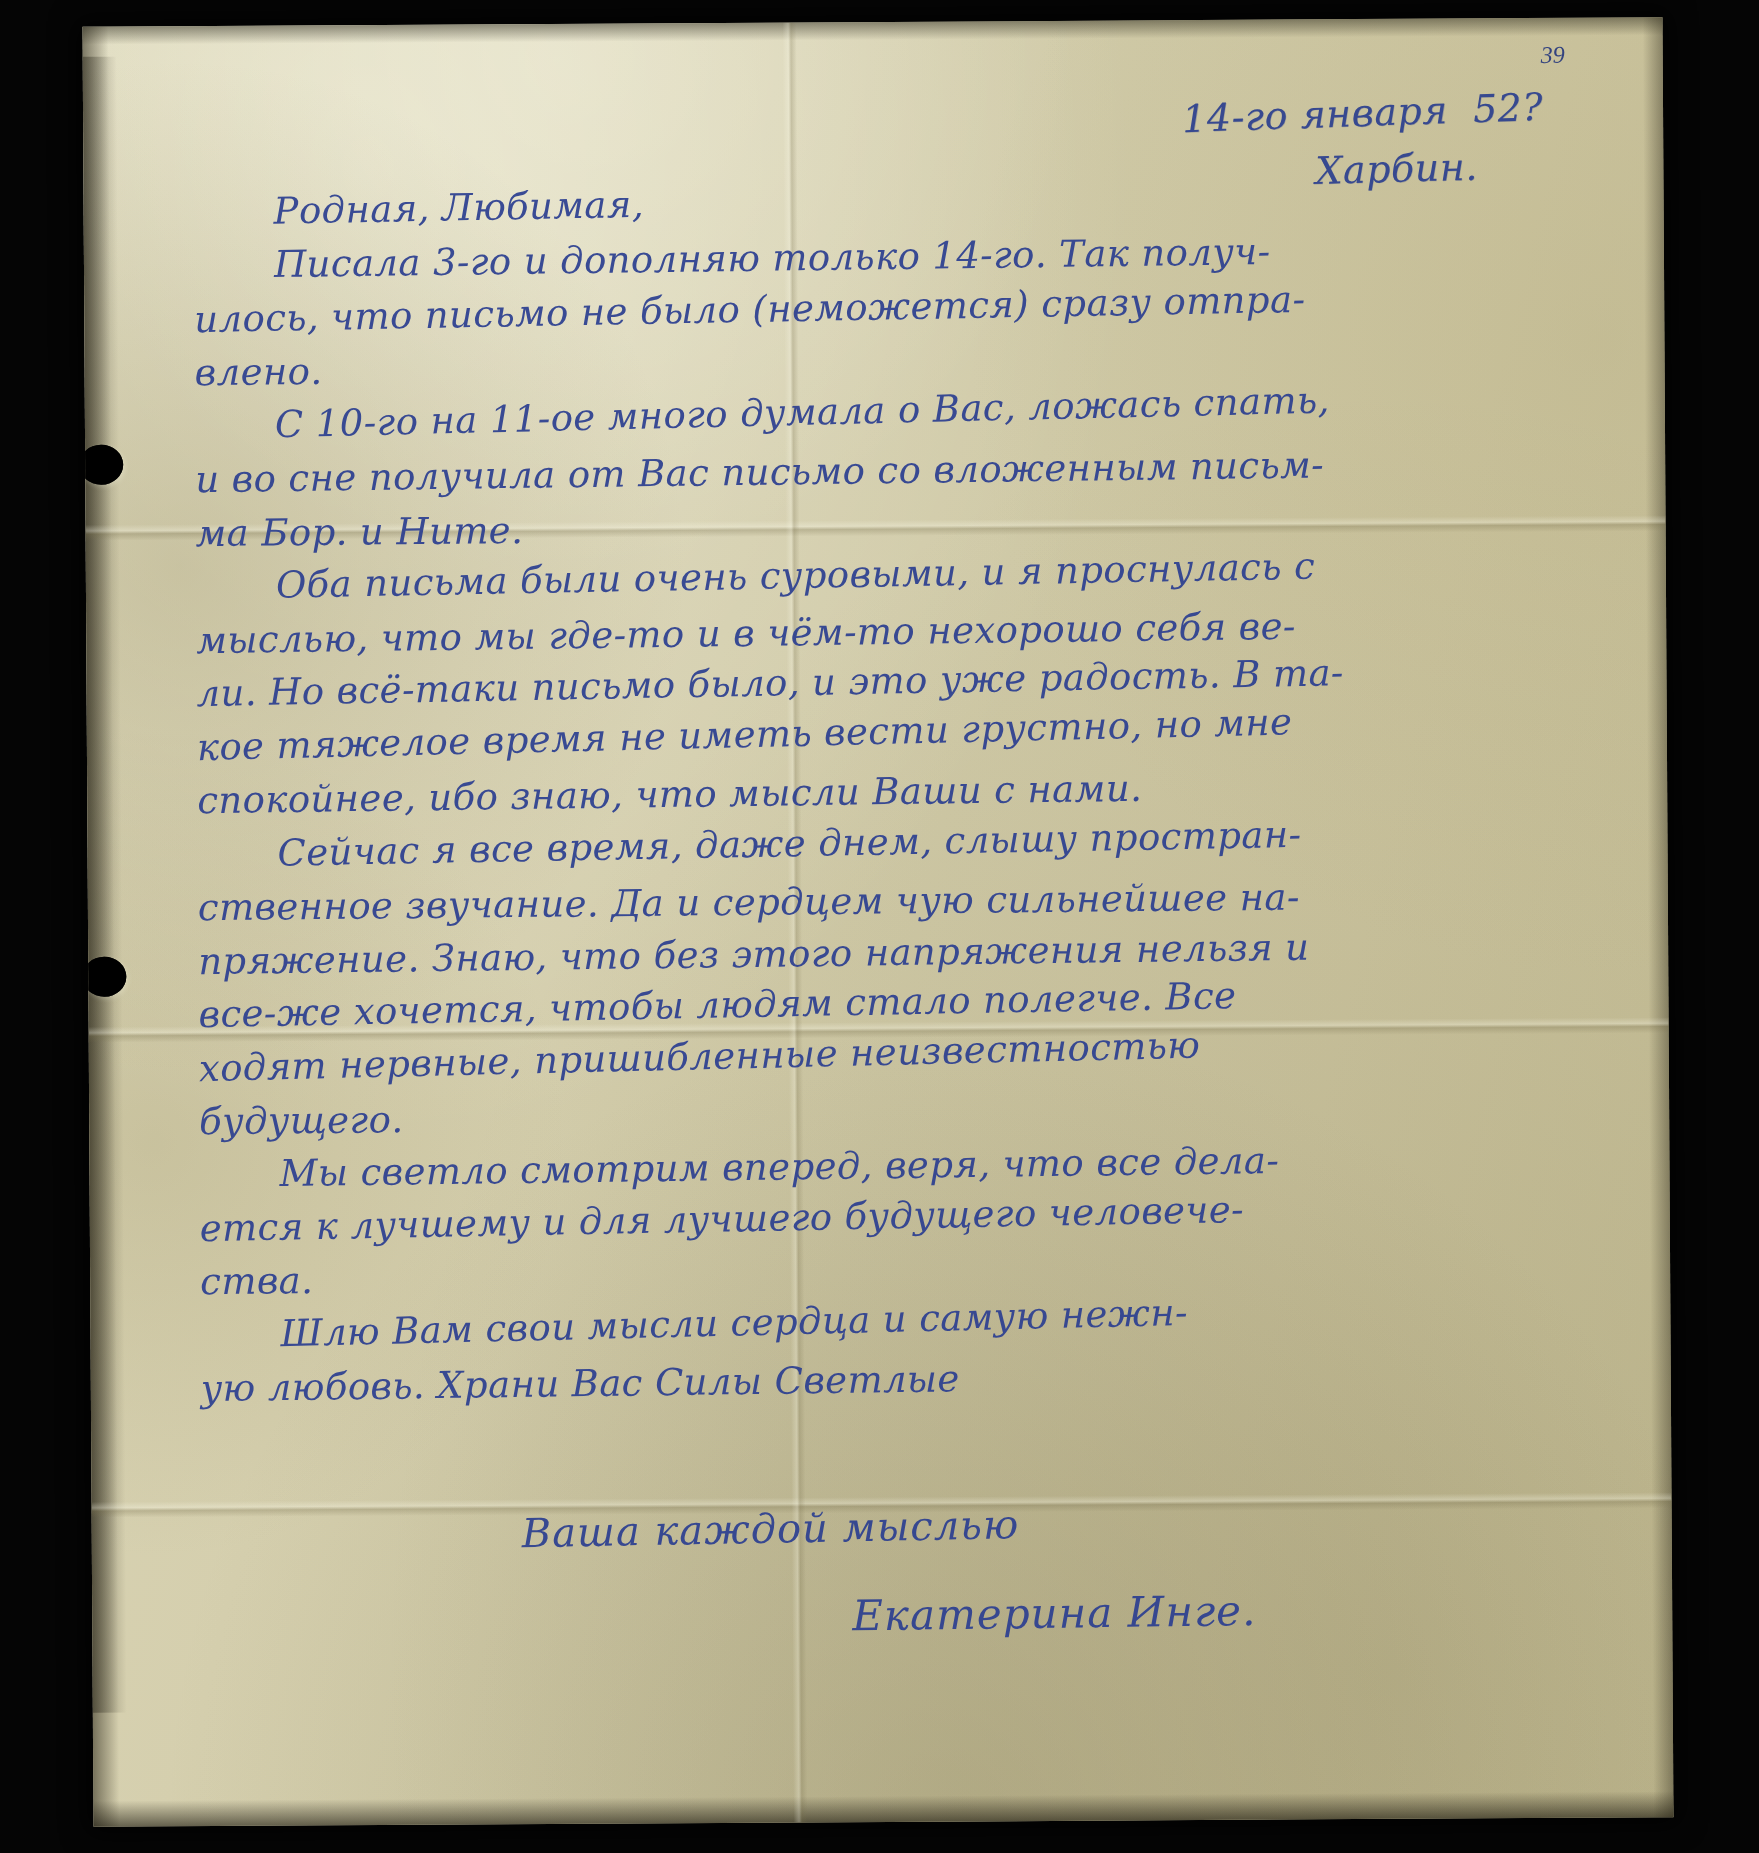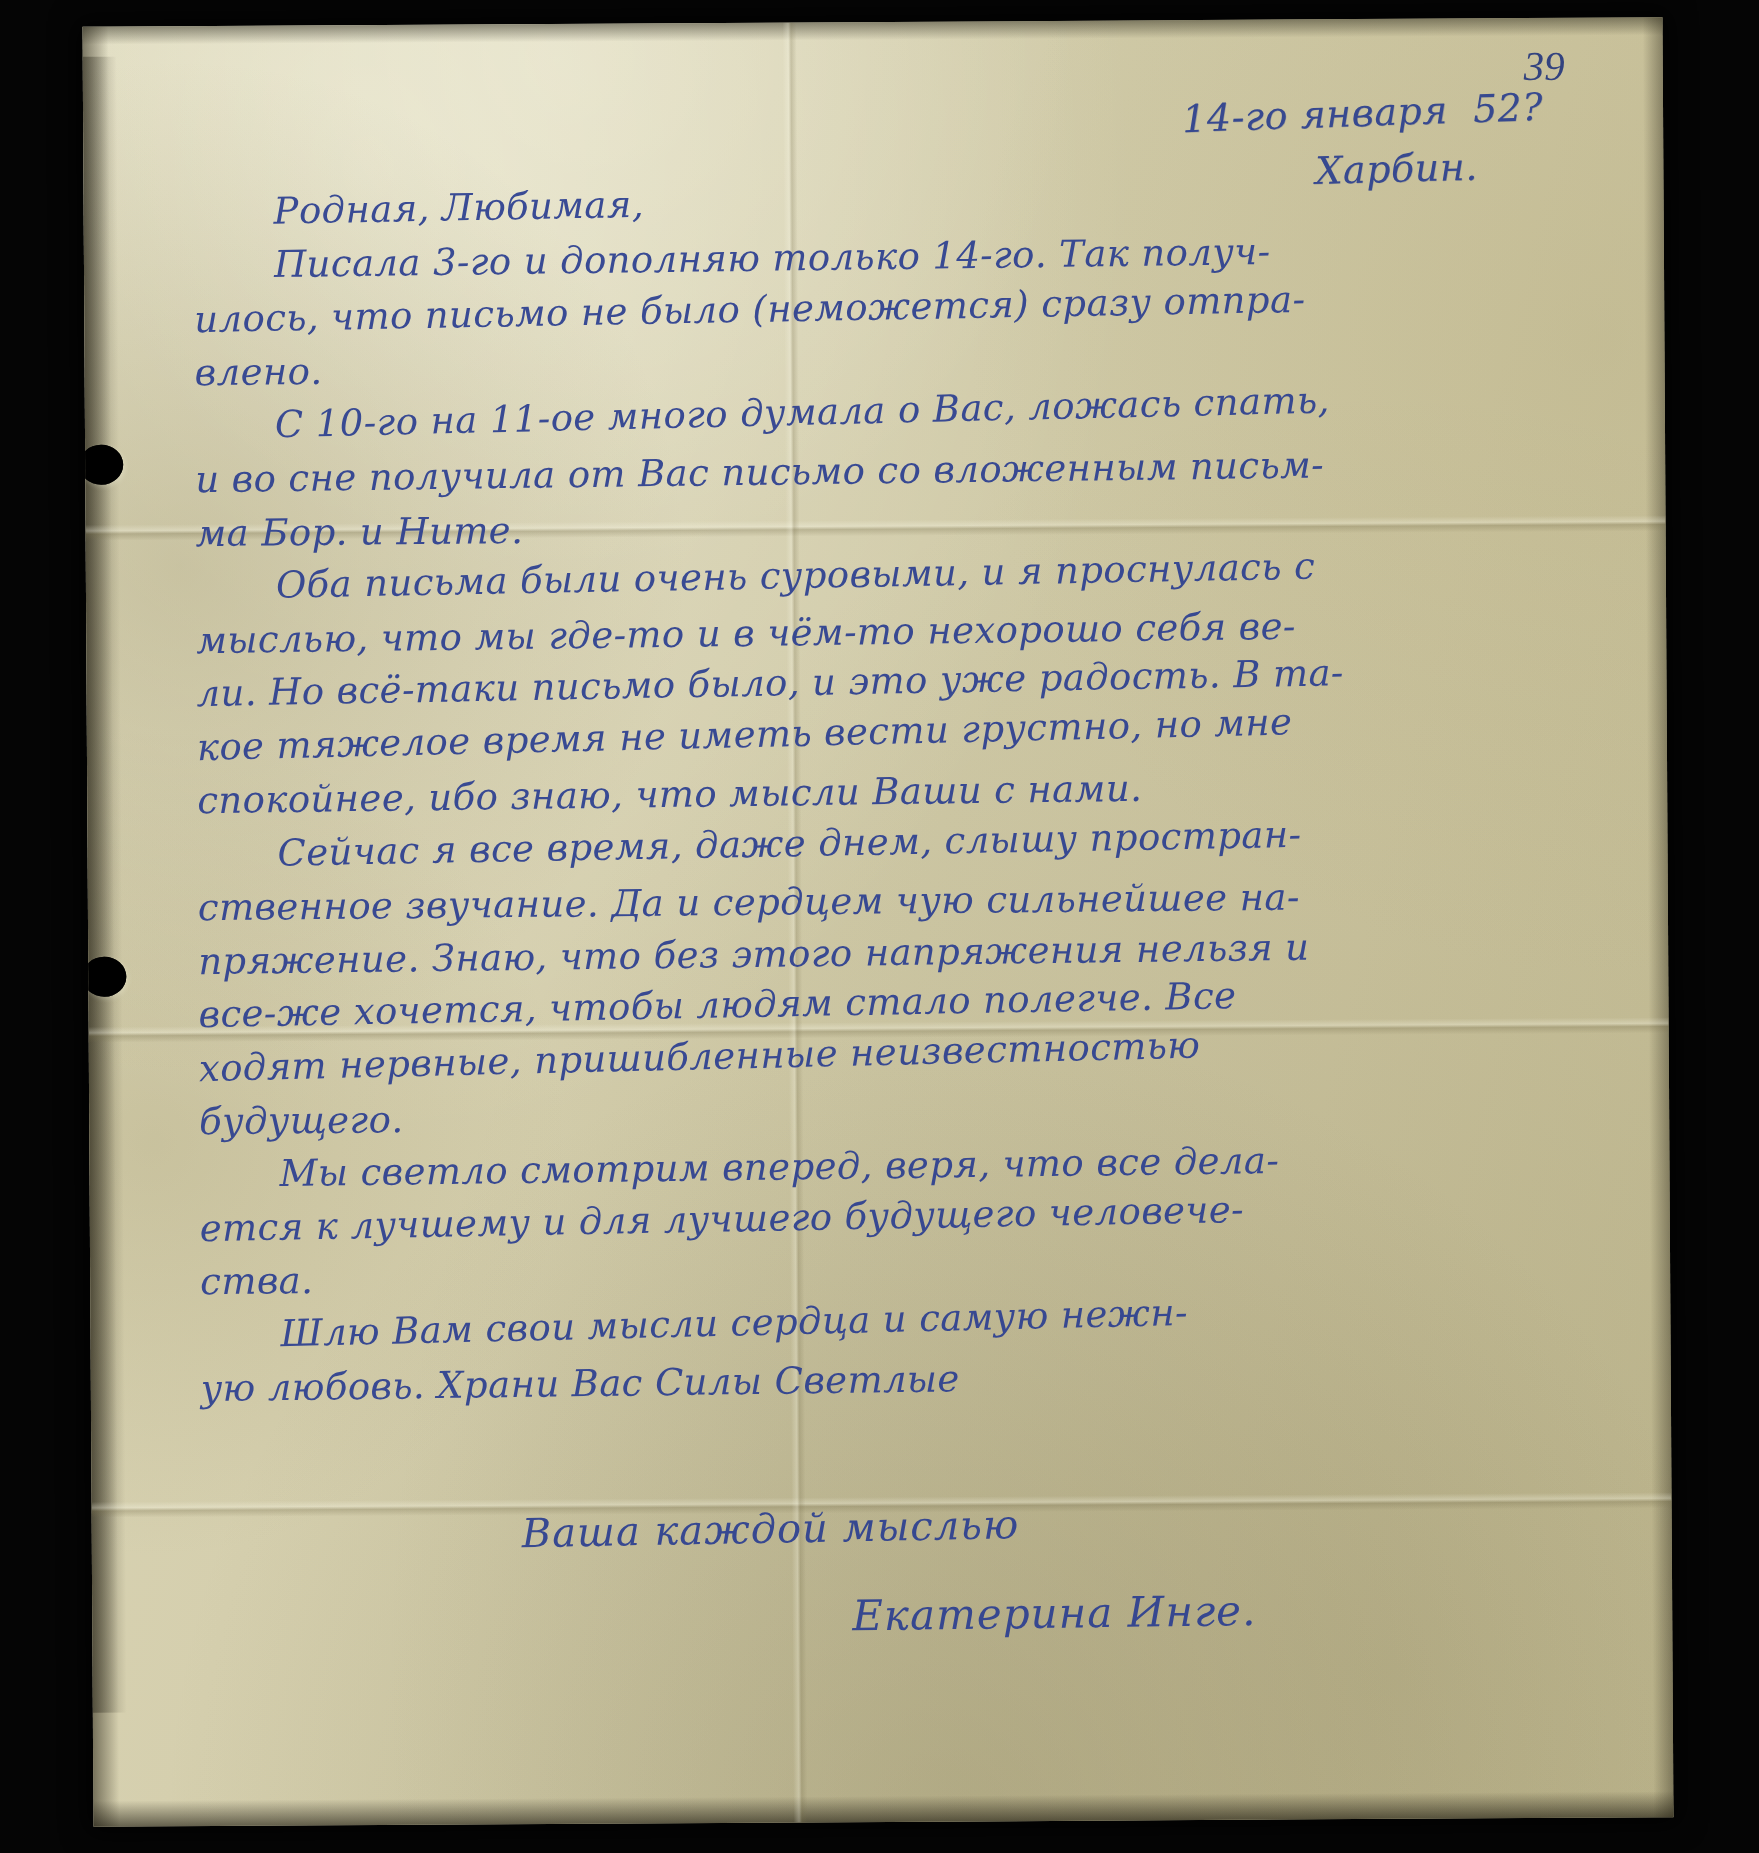--- a/index.html
+++ b/index.html
@@ -129,21 +129,21 @@
     font-style: italic;
     white-space: pre;
     letter-spacing: 0.5px;
     text-shadow: 0.5px 0.5px 0 rgba(40,55,130,0.30);
     opacity: 0.92;
   }
 
   #page-number {
     font-family: "Liberation Serif", serif;
     font-style: italic;
-    font-size: 41px;
+    font-size: 24px;
     color: #33437f;
     right: 98px;
     top: 24px;
     position: absolute;
   }
 
   .date-line {
     font-size: 38px;
     right: 120px;
     top: 72px;

